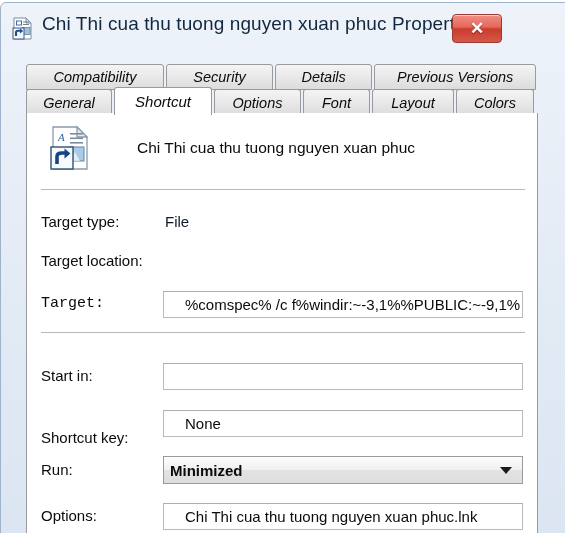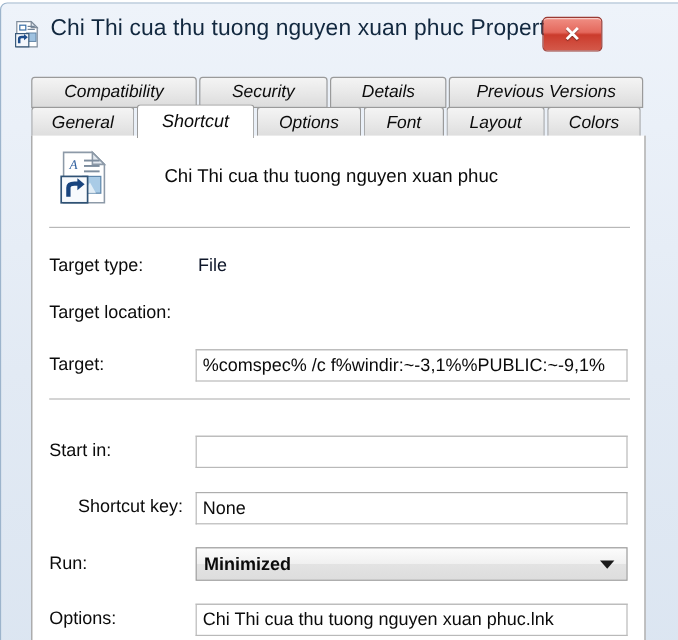--- a/index.html
+++ b/index.html
@@ -195,21 +195,21 @@
     width: 360px;
     height: 27px;
     box-sizing: border-box;
     border: 1px solid #b9b9b9;
     border-top-color: #adadad;
     background: #ffffff;
     font-size: 15px;
     color: #0b0b0b;
     display: flex;
     align-items: center;
-    padding-left: 5px;
+    padding-left: 21px;
     white-space: nowrap;
     overflow: hidden;
     cursor: text;
   }
 
   
   .combo {
     position: absolute;
     left: 136px;
     width: 360px;
@@ -240,26 +240,26 @@
     border-left: 6px solid transparent;
     border-right: 6px solid transparent;
     border-top: 7px solid #1a1a1a;
   }
 
   
   #row-target-type-label  { top: 100px; }
   #row-target-type-value  { top: 100px; }
   #row-target-loc-label   { top: 139px; }
   #row-target-loc-value   { top: 139px; }
-  #row-target-label       { top: 182px; }
+  #row-target-label       { top: 182px; font-family: Liberation Mono, monospace; }
   #field-target           { top: 178px; }
 
   #row-startin-label      { top: 254px; }
   #field-startin          { top: 250px; }
-  #row-shortcutkey-label  { top: 301px; margin-left: 24px; }
+  #row-shortcutkey-label  { top: 316px; }
   #field-shortcutkey      { top: 297px; }
   #row-run-label          { top: 348px; }
   #combo-run              { top: 343px; }
   #row-comment-label      { top: 394px; }
   #field-comment          { top: 390px; }
 </style>
 </head>
 <body>
 
 <div id="window">

